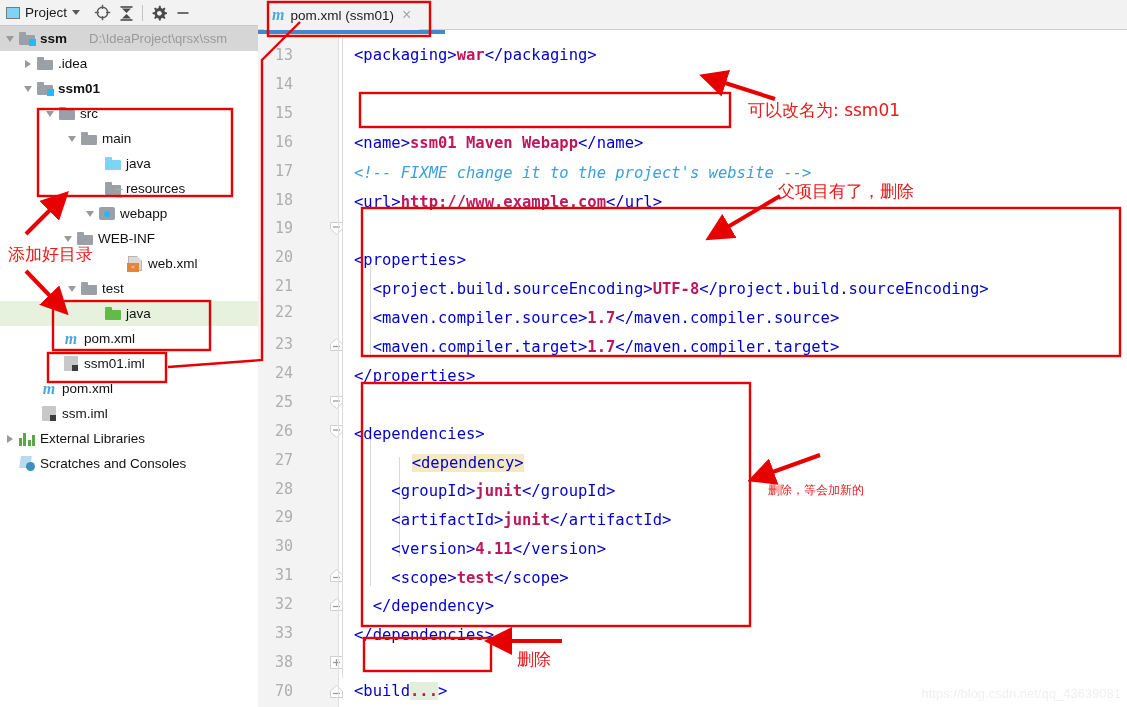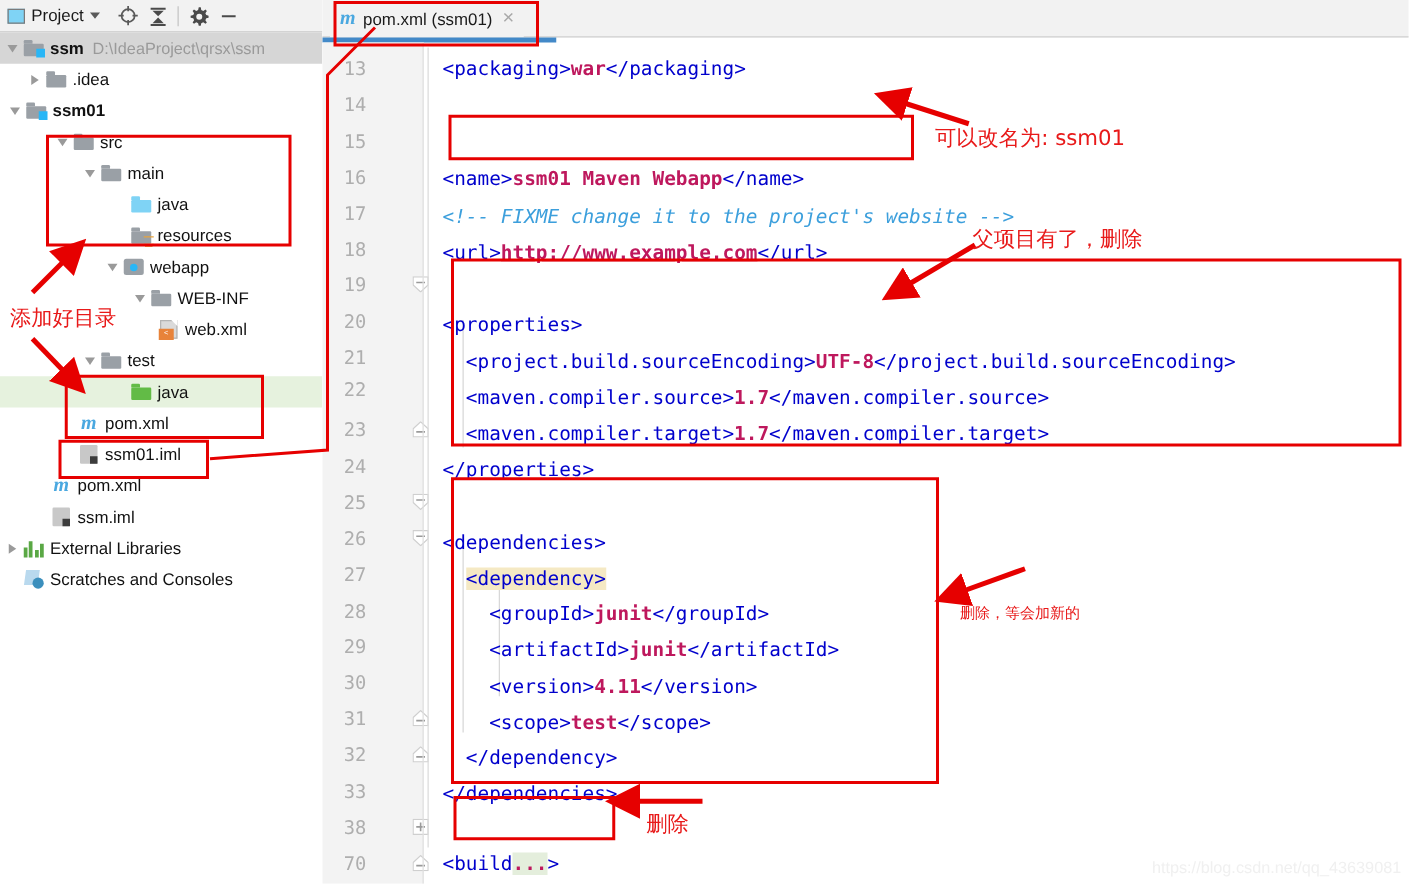--- a/index.html
+++ b/index.html
@@ -80,21 +80,21 @@
     width: 0; height: 0;
     border-left: 4.5px solid transparent;
     border-right: 4.5px solid transparent;
     border-top: 6px solid #9a9a9a;
     display: inline-block;
   }
   .tw { width: 16px; display: inline-flex; justify-content: center; align-items: center; flex: 0 0 16px; }
   .ic { width: 18px; flex: 0 0 18px; display: inline-flex; justify-content: center; align-items: center; margin-right: 4px; }
   .lbl { color: #111; }
   .lbl.b { font-weight: bold; }
-  .path { color: #9a9a9a; margin-left: 7px; font-size: 13px; }
+  .path { color: #9a9a9a; margin-left: 22px; font-size: 13px; }
 
   
   .folder { position: relative; width: 16px; height: 13px; }
   .folder .tabt {
     position: absolute; left: 0; top: 0; width: 7px; height: 3px;
     background: #9aa0a6; border-radius: 1px 1px 0 0;
   }
   .folder .body {
     position: absolute; left: 0; top: 2.5px; width: 16px; height: 10.5px;
     background: #9aa0a6; border-radius: 1px;
@@ -212,21 +212,21 @@
     font-family: "DejaVu Sans Mono", monospace;
     font-size: 15.5px;
     color: #080808;
     white-space: pre;
   }
   .cl-line { position: absolute; left: 96px; }
   .tag { color: #0000cc; }
   .txt { color: #be185d; font-weight: bold; }
   .cmt { color: #3c9fdc; font-style: italic; }
   .url-u { text-decoration: underline; }
-  .hl-yellow { background: #f5e9c4; }
+  .hl-yellow { background: #f5e9c4; margin-left: 39px; }
   .hl-green { background: #e4eedc; }
   .vguide {
     position: absolute; width: 1px; background: #d8d8d8;
   }
 
   
   #anno { position: absolute; left:0; top:0; width: 1127px; height: 707px; pointer-events: none; }
   .atext {
     position: absolute;
     color: #e81919;
@@ -309,21 +309,21 @@
           </span>
         <span class="ic">
             <span class="folder">
               <span class="tabt"></span>
               <span class="body"></span>
             </span>
           </span>
         <span class="lbl">.idea</span>
       </div>
 
-      <div class="row" style="padding-left:4px">
+      <div class="row" style="padding-left:20px">
         <span class="tw">
             <i class="arrow-d"></i>
           </span>
         <span class="ic">
             <span class="folder">
               <span class="tabt"></span>
               <span class="body"></span>
               <span class="badge"></span>
             </span>
           </span>
@@ -380,21 +380,21 @@
       <div class="row" style="padding-left:82px">
         <span class="tw">
             <i class="arrow-d"></i>
           </span>
         <span class="ic">
             <span class="webapp-ic"></span>
           </span>
         <span class="lbl">webapp</span>
       </div>
 
-      <div class="row" style="padding-left:104px">
+      <div class="row" style="padding-left:60px">
         <span class="tw">
             <i class="arrow-d"></i>
           </span>
         <span class="ic">
             <span class="folder">
               <span class="tabt"></span>
               <span class="body"></span>
             </span>
           </span>
         <span class="lbl">WEB-INF</span>

